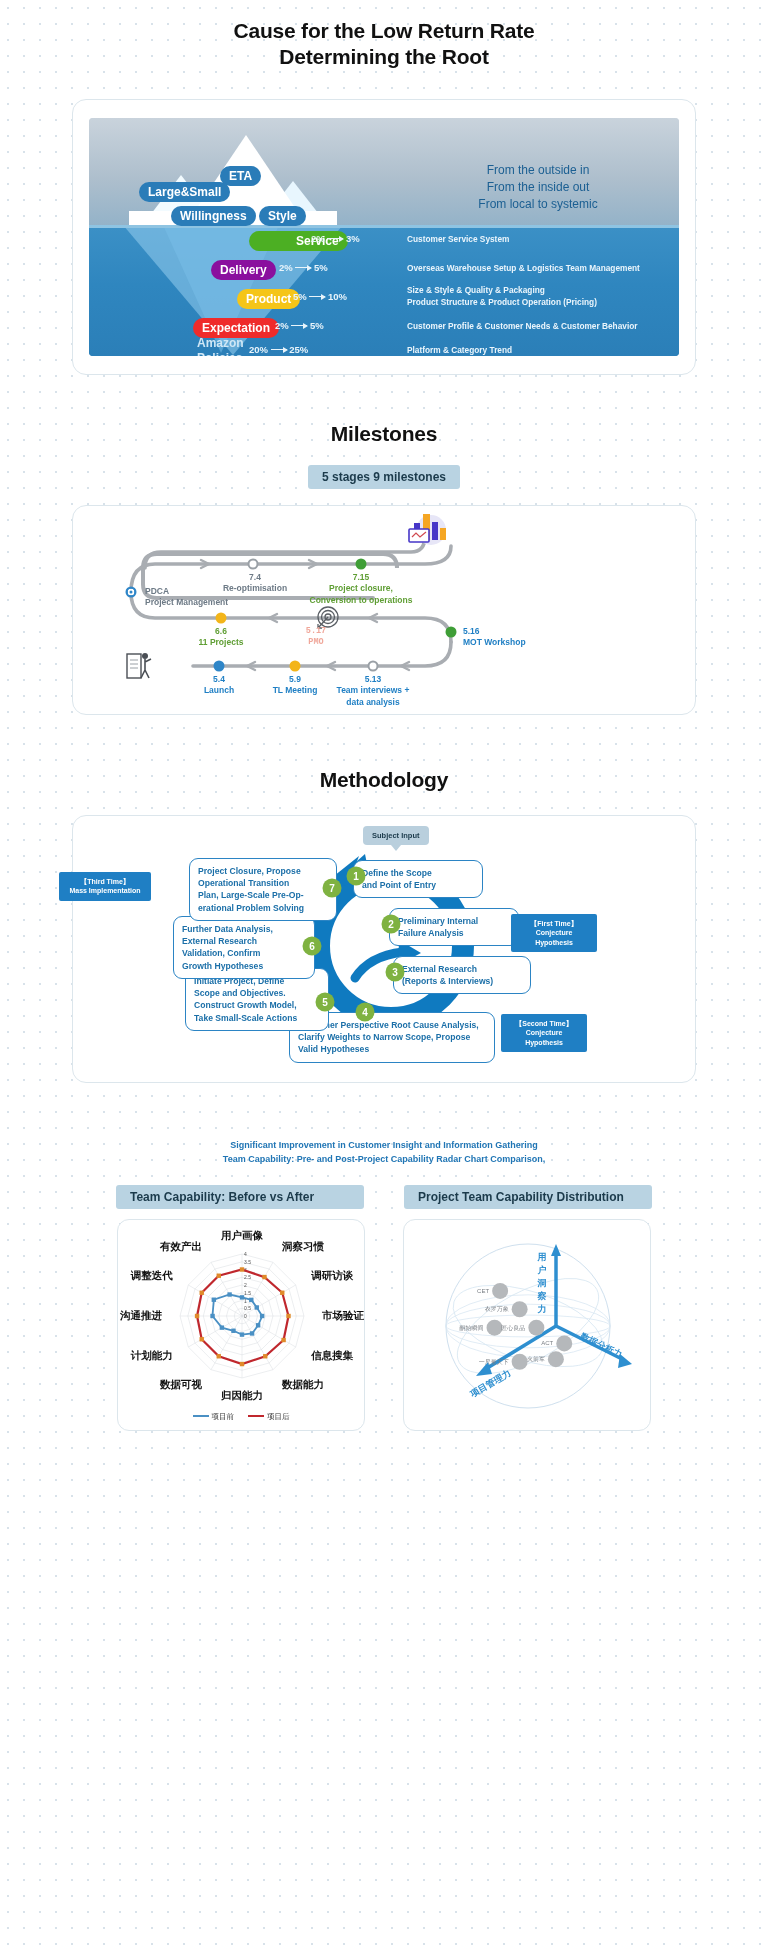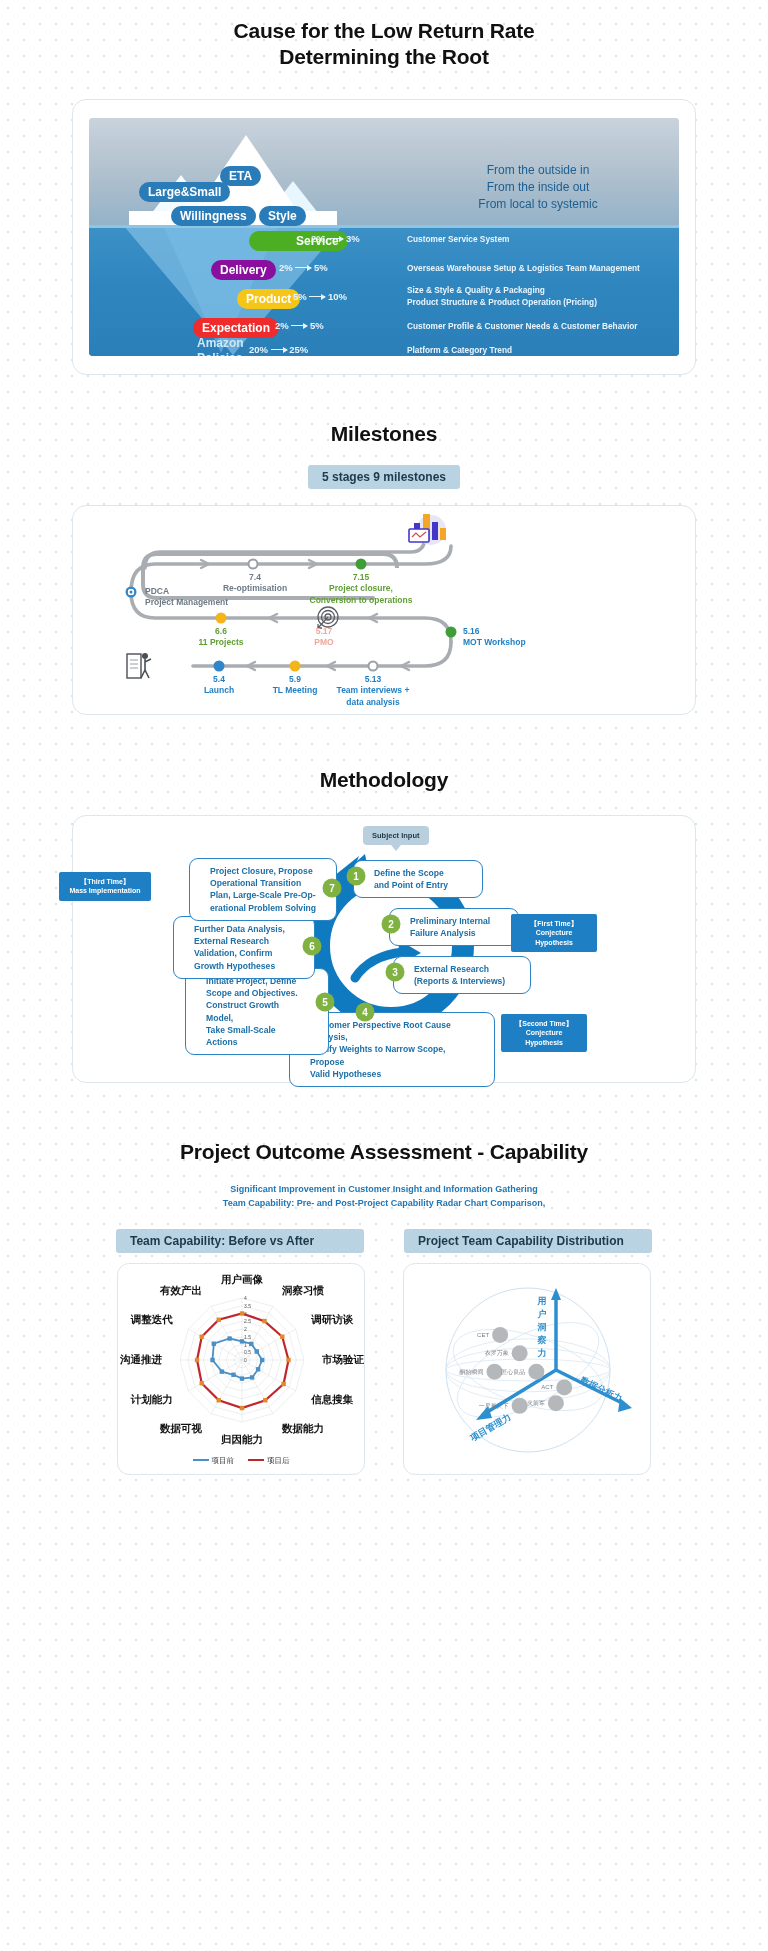--- a/index.html
+++ b/index.html
@@ -144,21 +144,21 @@
   .ms-lbl .d { display:block; }
   .c-blue{ color:#1f7fc4; } .c-green{ color:#5f9e34; }
   .c-grey{ color:#6d7a86; } .c-pink{ color:#f0a79a; }
 
   
   #sec-method { margin-top: 52px; }
   #sec-method .card { height: 268px; margin-top: 22px; }
   .mbox {
     position:absolute; background:#fff; border:1.4px solid #2b84c4;
     border-radius:9px; color:#1b6fa8; font-size:8.6px; font-weight:700;
-    line-height:1.42; padding:6px 20px;
+    line-height:1.42; padding:6px 8px;
   }
   .mnum {
     position:absolute; width:19px;height:19px;border-radius:50%;
     background:#7fb241; color:#fff; font-size:10px; font-weight:700;
     display:flex;align-items:center;justify-content:center;
     transform:translate(-50%,-50%); z-index:5;
   }
   .mtag {
     position:absolute; background:#1f7fc4; color:#fff;
     font-size:7px; font-weight:700; padding:5px 6px; line-height:1.35;
@@ -355,21 +355,21 @@
       <span class="d">6.6</span>
       <span class="d">11 Projects</span>
     </div>
 
     <svg width="26" height="26" style="position:absolute;left:242px;top:100px;">
       <circle cx="13" cy="11" r="10" fill="none" stroke="#5a5f65" stroke-width="1.3"></circle>
       <circle cx="13" cy="11" r="6.5" fill="none" stroke="#5a5f65" stroke-width="1.3"></circle>
       <circle cx="13" cy="11" r="3" fill="none" stroke="#5a5f65" stroke-width="1.3"></circle>
       <path d="M13 11 L3 22 M3 22 L7 22 M3 22 L3 18" stroke="#5a5f65" stroke-width="1.3" fill="none"></path>
     </svg>
-    <div class="ms-lbl c-pink center" style="left:218px;top:120px;width:66px;">
+    <div class="ms-lbl c-pink center" style="left:210px;top:120px;width:66px;font-family:Liberation Mono, monospace;">
       <span class="d">5.17</span>
       <span class="d">PMO</span>
     </div>
 
     <div class="ms-node green" style="left:378px;top:126px;"></div>
     <div class="ms-lbl c-blue" style="left:390px;top:120px;">
       <span class="d">5.16</span>
       <span class="d">MOT Workshop</span>
     </div>
 
@@ -470,21 +470,20 @@
     <div class="mnum" style="left:259px;top:72px;">7</div>
 
     <div class="mtag" style="left:-14px;top:56px;width:92px;">
       <div>【Third Time】</div>
       <div>Mass Implementation</div>
     </div>
   </div>
 </div>
 
 <div id="sec-outcome">
-  <div class="section-title">Project Outcome Assessment - Capability</div>
   <div class="out-sub">
     <div>Significant Improvement in Customer Insight and Information Gathering</div>
     <div>Team Capability: Pre- and Post-Project Capability Radar Chart Comparison,</div>
   </div>
 
   <div class="out-head">
     <span class="pill-label" style="width:248px;text-align:left;">Team Capability: Before vs After</span>
     <span class="pill-label" style="width:248px;text-align:left;">Project Team Capability Distribution</span>
   </div>
 

